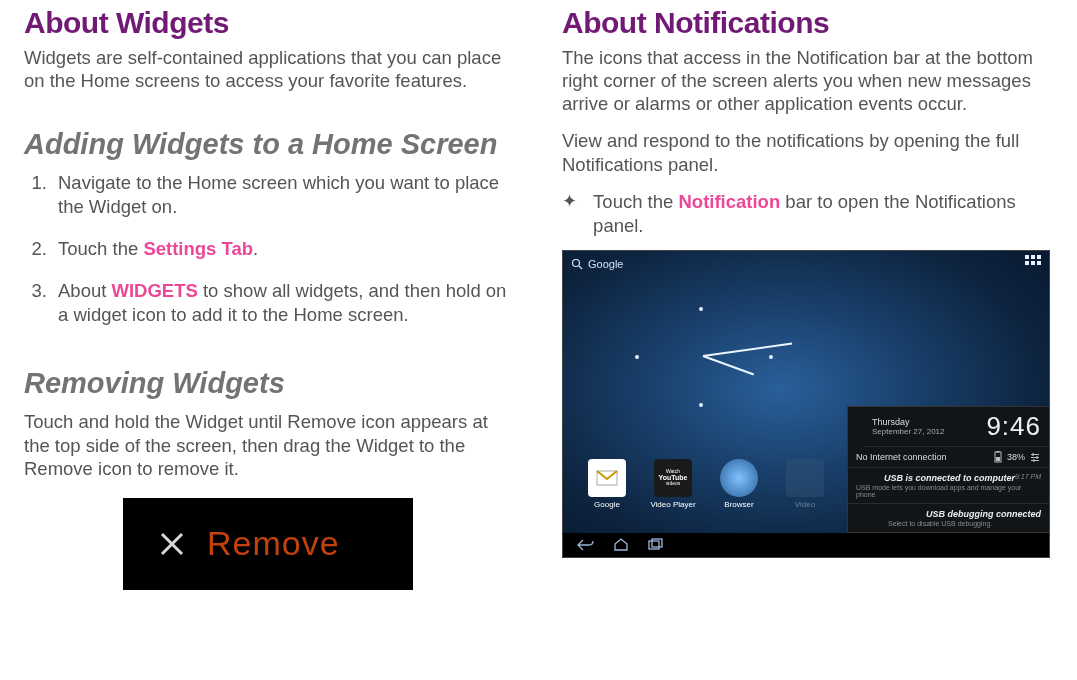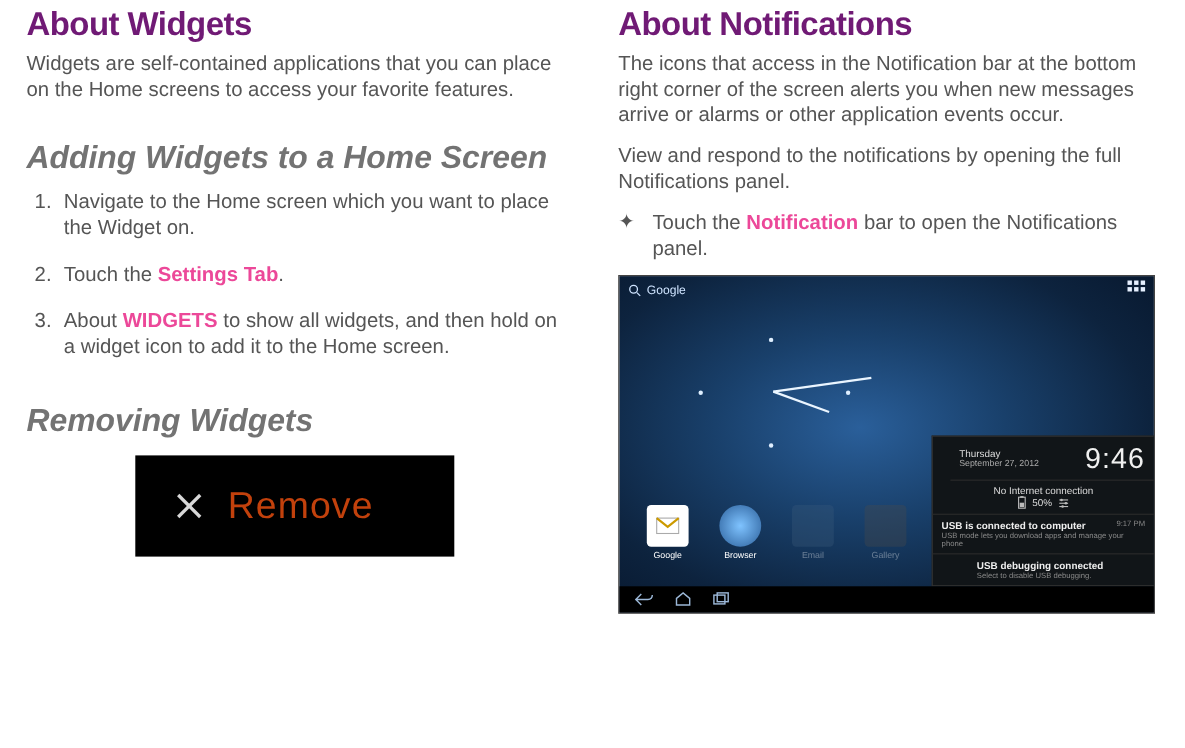--- a/index.html
+++ b/index.html
@@ -175,25 +175,24 @@
   }
   .shade .header .date .dow { font-size: 9px; }
   .shade .header .date .full { font-size: 8px; color:#aaa; }
   .shade .header .time { font-size: 26px; font-weight: 300; letter-spacing: 1px; color:#f0f0f0; font-family: Arial, sans-serif;}
   .shade .row {
     padding: 4px 8px;
     border-bottom: 1px solid #2b2b2b;
     display:flex;
     justify-content:space-between;
     align-items:center;
-    flex-direction:column;
   }
   .shade .row .txt { white-space: nowrap; overflow:hidden; text-overflow:ellipsis; }
   .shade .notif { padding: 5px 8px; border-bottom: 1px solid #2b2b2b; }
-  .shade .notif .t { font-size: 9px; font-weight: bold; color:#eee; display:flex; justify-content:space-between;}
+  .shade .notif .t { font-size: 9px; font-weight: bold; color:#eee; display:flex; justify-content:flex-end;font-style:italic;}
   .shade .notif .s { font-size: 7px; color:#8a8a8a; margin-top:1px;}
   .shade .notif .ts { font-size:7px; color:#888; font-weight:normal;}
 </style>
 </head>
 <body>
 
 <div class="col">
   <h1>About Widgets</h1>
   <p>Widgets are self-contained applications that you can place on the Home screens to access your favorite features.</p>
 
@@ -202,20 +201,21 @@
     <li>Navigate to the Home screen which you want to place the Widget on.</li>
     <li>
       <span>Touch the </span><b>Settings Tab</b><span>.</span>
     </li>
     <li>
       <span>About </span><b>WIDGETS</b><span> to show all widgets, and then hold on a widget icon to add it to the Home screen.</span>
     </li>
   </ol>
 
   <h2>Removing Widgets</h2>
+  <p>Touch and hold the Widget until Remove icon appears at the top side of the screen, then drag the Widget to the Remove icon to remove it.</p>
 
   <div class="remove-bar">
     <span class="x-icon">
       <svg width="30" height="30" viewBox="0 0 30 30">
         <line x1="5" y1="5" x2="25" y2="25" stroke="#d8d8d8" stroke-width="3"></line>
         <line x1="25" y1="5" x2="5" y2="25" stroke="#d8d8d8" stroke-width="3"></line>
       </svg>
     </span>
     <span class="label">Remove</span>
   </div>
@@ -265,26 +265,34 @@
       <div class="app">
         <div class="iconbox" style="background:#fff;">
           <svg width="22" height="16" viewBox="0 0 22 16">
               <rect x="1" y="1" width="20" height="14" fill="#fff" stroke="#aaa"></rect>
               <polyline points="1,1 11,9 21,1" fill="none" stroke="#cc9a00" stroke-width="2"></polyline>
             </svg>
         </div>
         <div class="lbl">Google</div>
       </div>
       <div class="app">
+        <div class="iconbox" style="background:#1a1a1a; flex-direction:column; font-size:6px; color:#fff; line-height:1;">
+          <span style="font-size:5px;">Watch</span>
+          <span style="font-size:7px; font-weight:bold;">YouTube</span>
+          <span style="font-size:5px;">videos</span>
+        </div>
+        <div class="lbl">Video Player</div>
+      </div>
+      <div class="app">
         <div class="iconbox" style="background:radial-gradient(#7fc3ff,#2b5f9a); border-radius:50%;"></div>
         <div class="lbl">Browser</div>
       </div>
       <div class="app" style="opacity:.35;">
         <div class="iconbox" style="background:#3a5a7a;"></div>
-        <div class="lbl">Email</div>
+        <div class="lbl">Video</div>
       </div>
       <div class="app" style="opacity:.35;">
         <div class="iconbox" style="background:#4a4a4a;"></div>
         <div class="lbl">Gallery</div>
       </div>
       <div class="app" style="opacity:.35;">
         <div class="iconbox" style="background:#4a4a4a;"></div>
         <div class="lbl">Settings</div>
       </div>
     </div>
@@ -298,21 +306,21 @@
         <div class="time">9:46</div>
       </div>
       <div class="row">
         <span class="txt">No Internet connection</span>
         <span style="display:flex; align-items:center; gap:4px;">
           <svg width="10" height="12" viewBox="0 0 10 12">
               <rect x="2" y="1" width="6" height="10" fill="none" stroke="#bbb"></rect>
               <rect x="3.5" y="0" width="3" height="1.5" fill="#bbb"></rect>
               <rect x="3" y="6" width="4" height="4" fill="#bbb"></rect>
             </svg>
-          <span>50%</span>
+          <span>38%</span>
           <svg width="12" height="12" viewBox="0 0 12 12">
               <rect x="2" y="3" width="8" height="1" fill="#bbb"></rect>
               <rect x="2" y="6" width="8" height="1" fill="#bbb"></rect>
               <rect x="2" y="9" width="8" height="1" fill="#bbb"></rect>
               <circle cx="4" cy="3.5" r="1.2" fill="#bbb"></circle>
               <circle cx="8" cy="6.5" r="1.2" fill="#bbb"></circle>
               <circle cx="5" cy="9.5" r="1.2" fill="#bbb"></circle>
             </svg>
         </span>
       </div>

